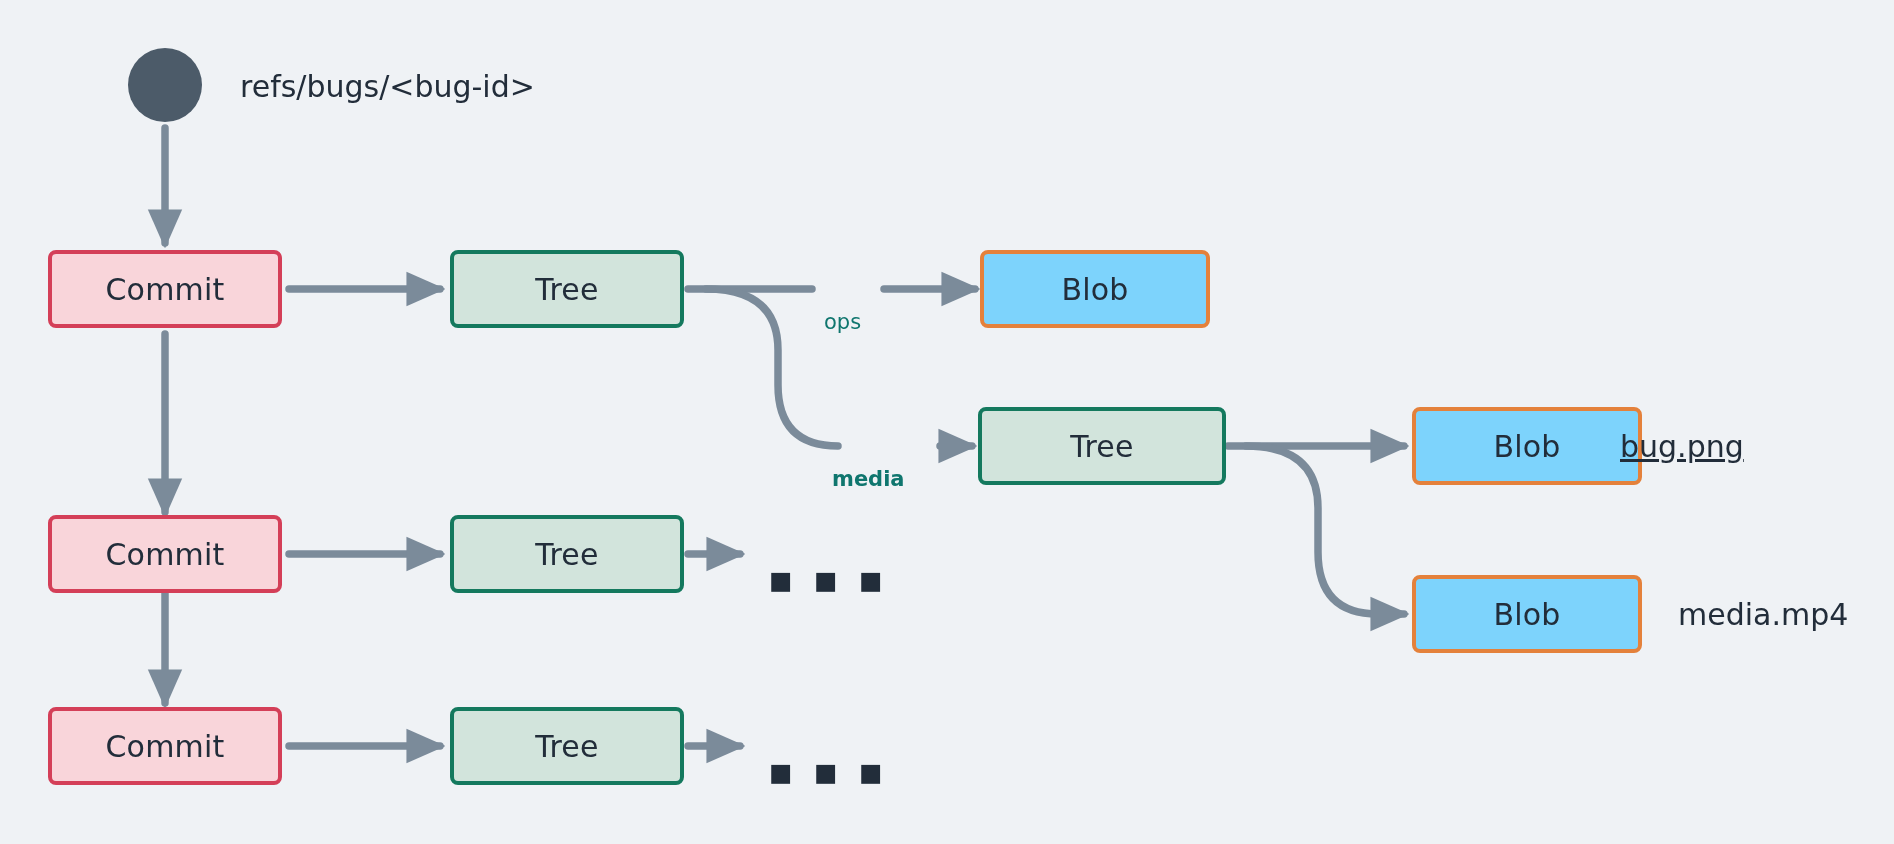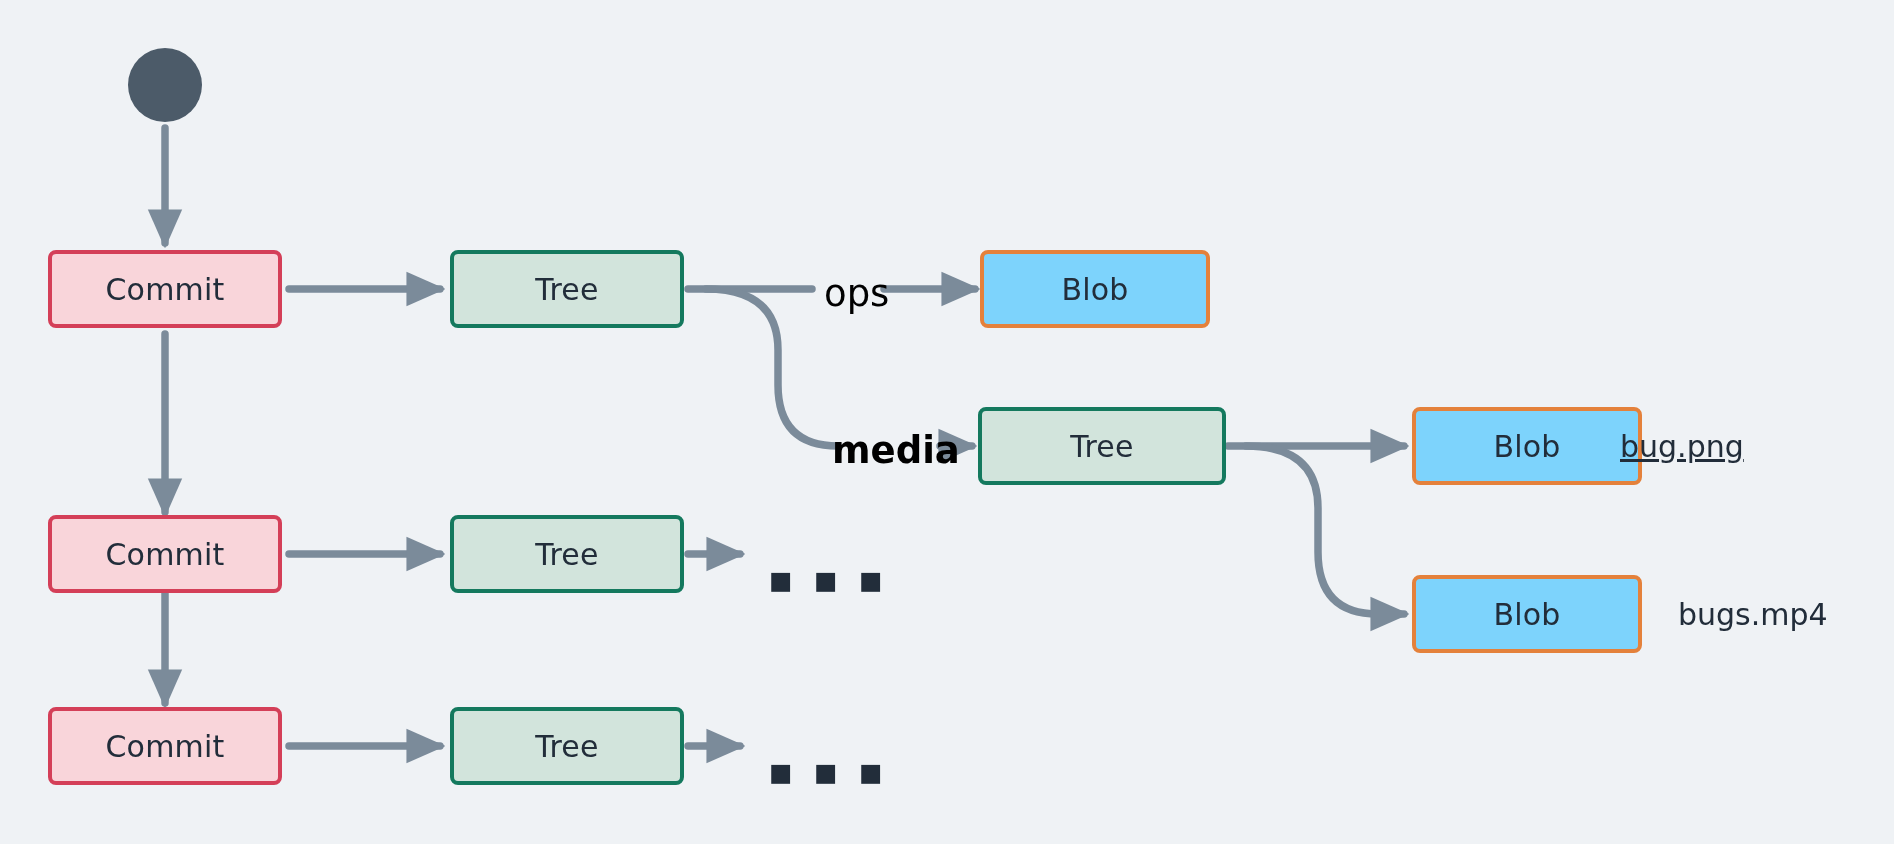--- a/index.html
+++ b/index.html
@@ -59,24 +59,25 @@
   }
   .plain-label {
     position: absolute;
     color: #222d3a;
     font-size: 30px;
     white-space: nowrap;
     line-height: 1;
   }
   .edge-label {
     position: absolute;
-    color: #000000;
-    font-size: 37px;
+    color: #0f766e;
+    font-size: 21px;
     white-space: nowrap;
     line-height: 1;
+    margin-top: 37px;
   }
   .ellipsis {
     position: absolute;
     color: #222d3a;
     font-size: 38px;
     font-weight: 700;
     letter-spacing: 3px;
     white-space: nowrap;
     line-height: 1;
   }
@@ -118,38 +119,39 @@
 
       <path d="M 688 746 L 740 746" marker-end="url(#arrow)"></path>
 
       <path d="M 1228 446 L 1404 446" marker-end="url(#arrow)"></path>
       <path d="M 1246 446 Q 1318 446 1318 508 L 1318 552 Q 1318 614 1378 614 L 1404 614" marker-end="url(#arrow)"></path>
     </g>
   </svg>
 
   <div class="start-dot" style="left:128px; top:48px; width:74px; height:74px;"></div>
 
+  <div class="plain-label" style="left:240px; top:72px;">refs/bugs/&lt;bug-id&gt;</div>
 
   <div class="node node-commit" style="left:48px; top:250px; width:234px; height:78px;">Commit</div>
   <div class="node node-commit" style="left:48px; top:515px; width:234px; height:78px;">Commit</div>
   <div class="node node-commit" style="left:48px; top:707px; width:234px; height:78px;">Commit</div>
 
   <div class="node node-tree" style="left:450px; top:250px; width:234px; height:78px;">Tree</div>
   <div class="node node-tree" style="left:450px; top:515px; width:234px; height:78px;">Tree</div>
   <div class="node node-tree" style="left:450px; top:707px; width:234px; height:78px;">Tree</div>
 
   <div class="edge-label" style="left:824px; top:275px;">ops</div>
   <div class="edge-label" style="left:832px; top:432px;font-weight:bold;">media</div>
 
   <div class="node node-blob" style="left:980px; top:250px; width:230px; height:78px;">Blob</div>
 
   <div class="node node-tree" style="left:978px; top:407px; width:248px; height:78px;">Tree</div>
 
   <div class="node node-blob" style="left:1412px; top:407px; width:230px; height:78px;">Blob</div>
   <div class="node node-blob" style="left:1412px; top:575px; width:230px; height:78px;">Blob</div>
 
   <div class="plain-label" style="left:1620px; top:432px;text-decoration:underline;">bug.png</div>
-  <div class="plain-label" style="left:1678px; top:600px;">bugs.mp4</div>
+  <div class="plain-label" style="left:1678px; top:600px;">media.mp4</div>
 
   <div class="ellipsis" style="left:768px; top:560px;">▪ ▪ ▪</div>
   <div class="ellipsis" style="left:768px; top:752px;">▪ ▪ ▪</div>
 
 </div>
 
 </body></html>

